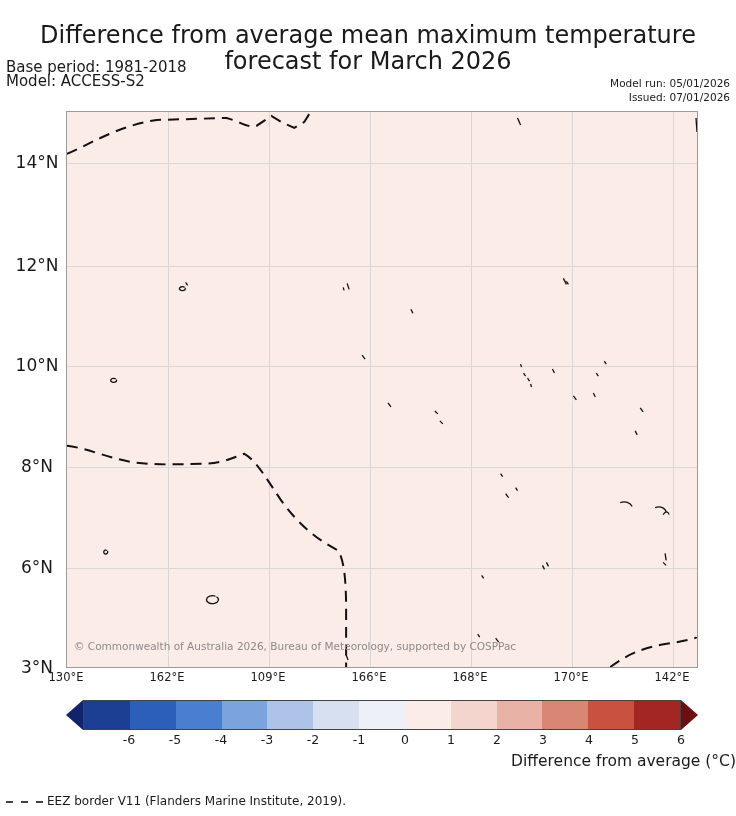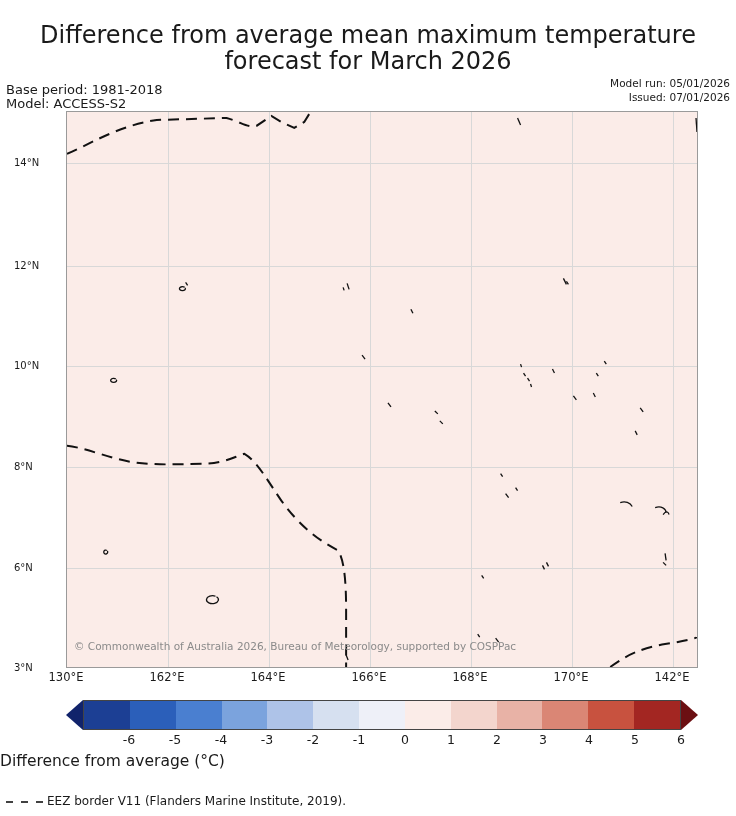--- a/index.html
+++ b/index.html
@@ -11,22 +11,22 @@
     overflow:hidden;
   }
   .title{
     position:absolute;left:0;top:22px;width:736px;
     text-align:center;
     font-size:24px;
     line-height:26px;
     color:#1a1a1a;
   }
   .meta-left{
-    position:absolute;left:6px;top:83px;
-    font-size:13px;line-height:14px;color:#1a1a1a;
+    position:absolute;left:6px;top:60px;
+    font-size:15px;line-height:14px;color:#1a1a1a;
   }
   .meta-right{
     position:absolute;right:6px;top:76px;
     font-size:10.5px;line-height:14px;color:#1a1a1a;text-align:right;
   }
   
   .plot{
     position:absolute;left:66px;top:111px;width:632px;height:557px;
     background:#fbece8;
     border:1px solid #9a9a9a;
@@ -35,23 +35,23 @@
   }
   .gridline-v{position:absolute;top:0;bottom:0;width:1px;background:#d8d8d8;}
   .gridline-h{position:absolute;left:0;right:0;height:1px;background:#d8d8d8;}
 
   .xtick-label{
     position:absolute;font-size:11.5px;color:#1a1a1a;
     transform:translateX(-50%);
     top:670px;
   }
   .ytick-label{
-    position:absolute;font-size:10px;color:#1a1a1a;
+    position:absolute;font-size:17px;color:#1a1a1a;
     transform:translateY(-50%);
-    text-align:left;width:46px;left:14px;
+    text-align:center;width:46px;left:14px;
   }
   .copyright{
     position:absolute;left:74px;top:640px;
     font-size:10.5px;color:#8a8a8a;
   }
   
   .cbar-wrap{
     position:absolute;left:66px;top:700px;width:632px;height:34px;
   }
   .cbar{
@@ -67,21 +67,21 @@
   .cbar-arrow-r{
     position:absolute;right:0;top:0;width:0;height:0;
     border-top:15px solid transparent;border-bottom:15px solid transparent;
     border-left:17px solid #6b0f12;
   }
   .cbar-tick{
     position:absolute;top:32px;font-size:12.5px;color:#1a1a1a;
     transform:translateX(-50%);
   }
   .cbar-title{
-    position:absolute;left:0;top:752px;width:736px;text-align:left;
+    position:absolute;left:0;top:752px;width:736px;text-align:right;
     font-size:15.5px;color:#1a1a1a;
   }
   .footnote{
     position:absolute;left:4px;top:794px;
     font-size:12px;color:#1a1a1a;
   }
   .dashline{
     position:absolute;left:4px;top:796px;width:56px;height:12px;
   }
   svg.map-overlay{position:absolute;left:0;top:0;width:100%;height:100%;}
@@ -103,21 +103,21 @@
 
 <div class="ytick-label" style="top:162px">14°N</div>
 <div class="ytick-label" style="top:265px">12°N</div>
 <div class="ytick-label" style="top:365px">10°N</div>
 <div class="ytick-label" style="top:466px">8°N</div>
 <div class="ytick-label" style="top:567px">6°N</div>
 <div class="ytick-label" style="top:667px">3°N</div>
 
 <div class="xtick-label" style="left:66px">130°E</div>
 <div class="xtick-label" style="left:167px">162°E</div>
-<div class="xtick-label" style="left:268px">164°E</div>
+<div class="xtick-label" style="left:268px">109°E</div>
 <div class="xtick-label" style="left:369px">166°E</div>
 <div class="xtick-label" style="left:470px">168°E</div>
 <div class="xtick-label" style="left:571px">170°E</div>
 <div class="xtick-label" style="left:672px">142°E</div>
 
 <div class="plot">
 
   <div class="gridline-v" style="left:101px"></div>
   <div class="gridline-v" style="left:202px"></div>
   <div class="gridline-v" style="left:303px"></div>

